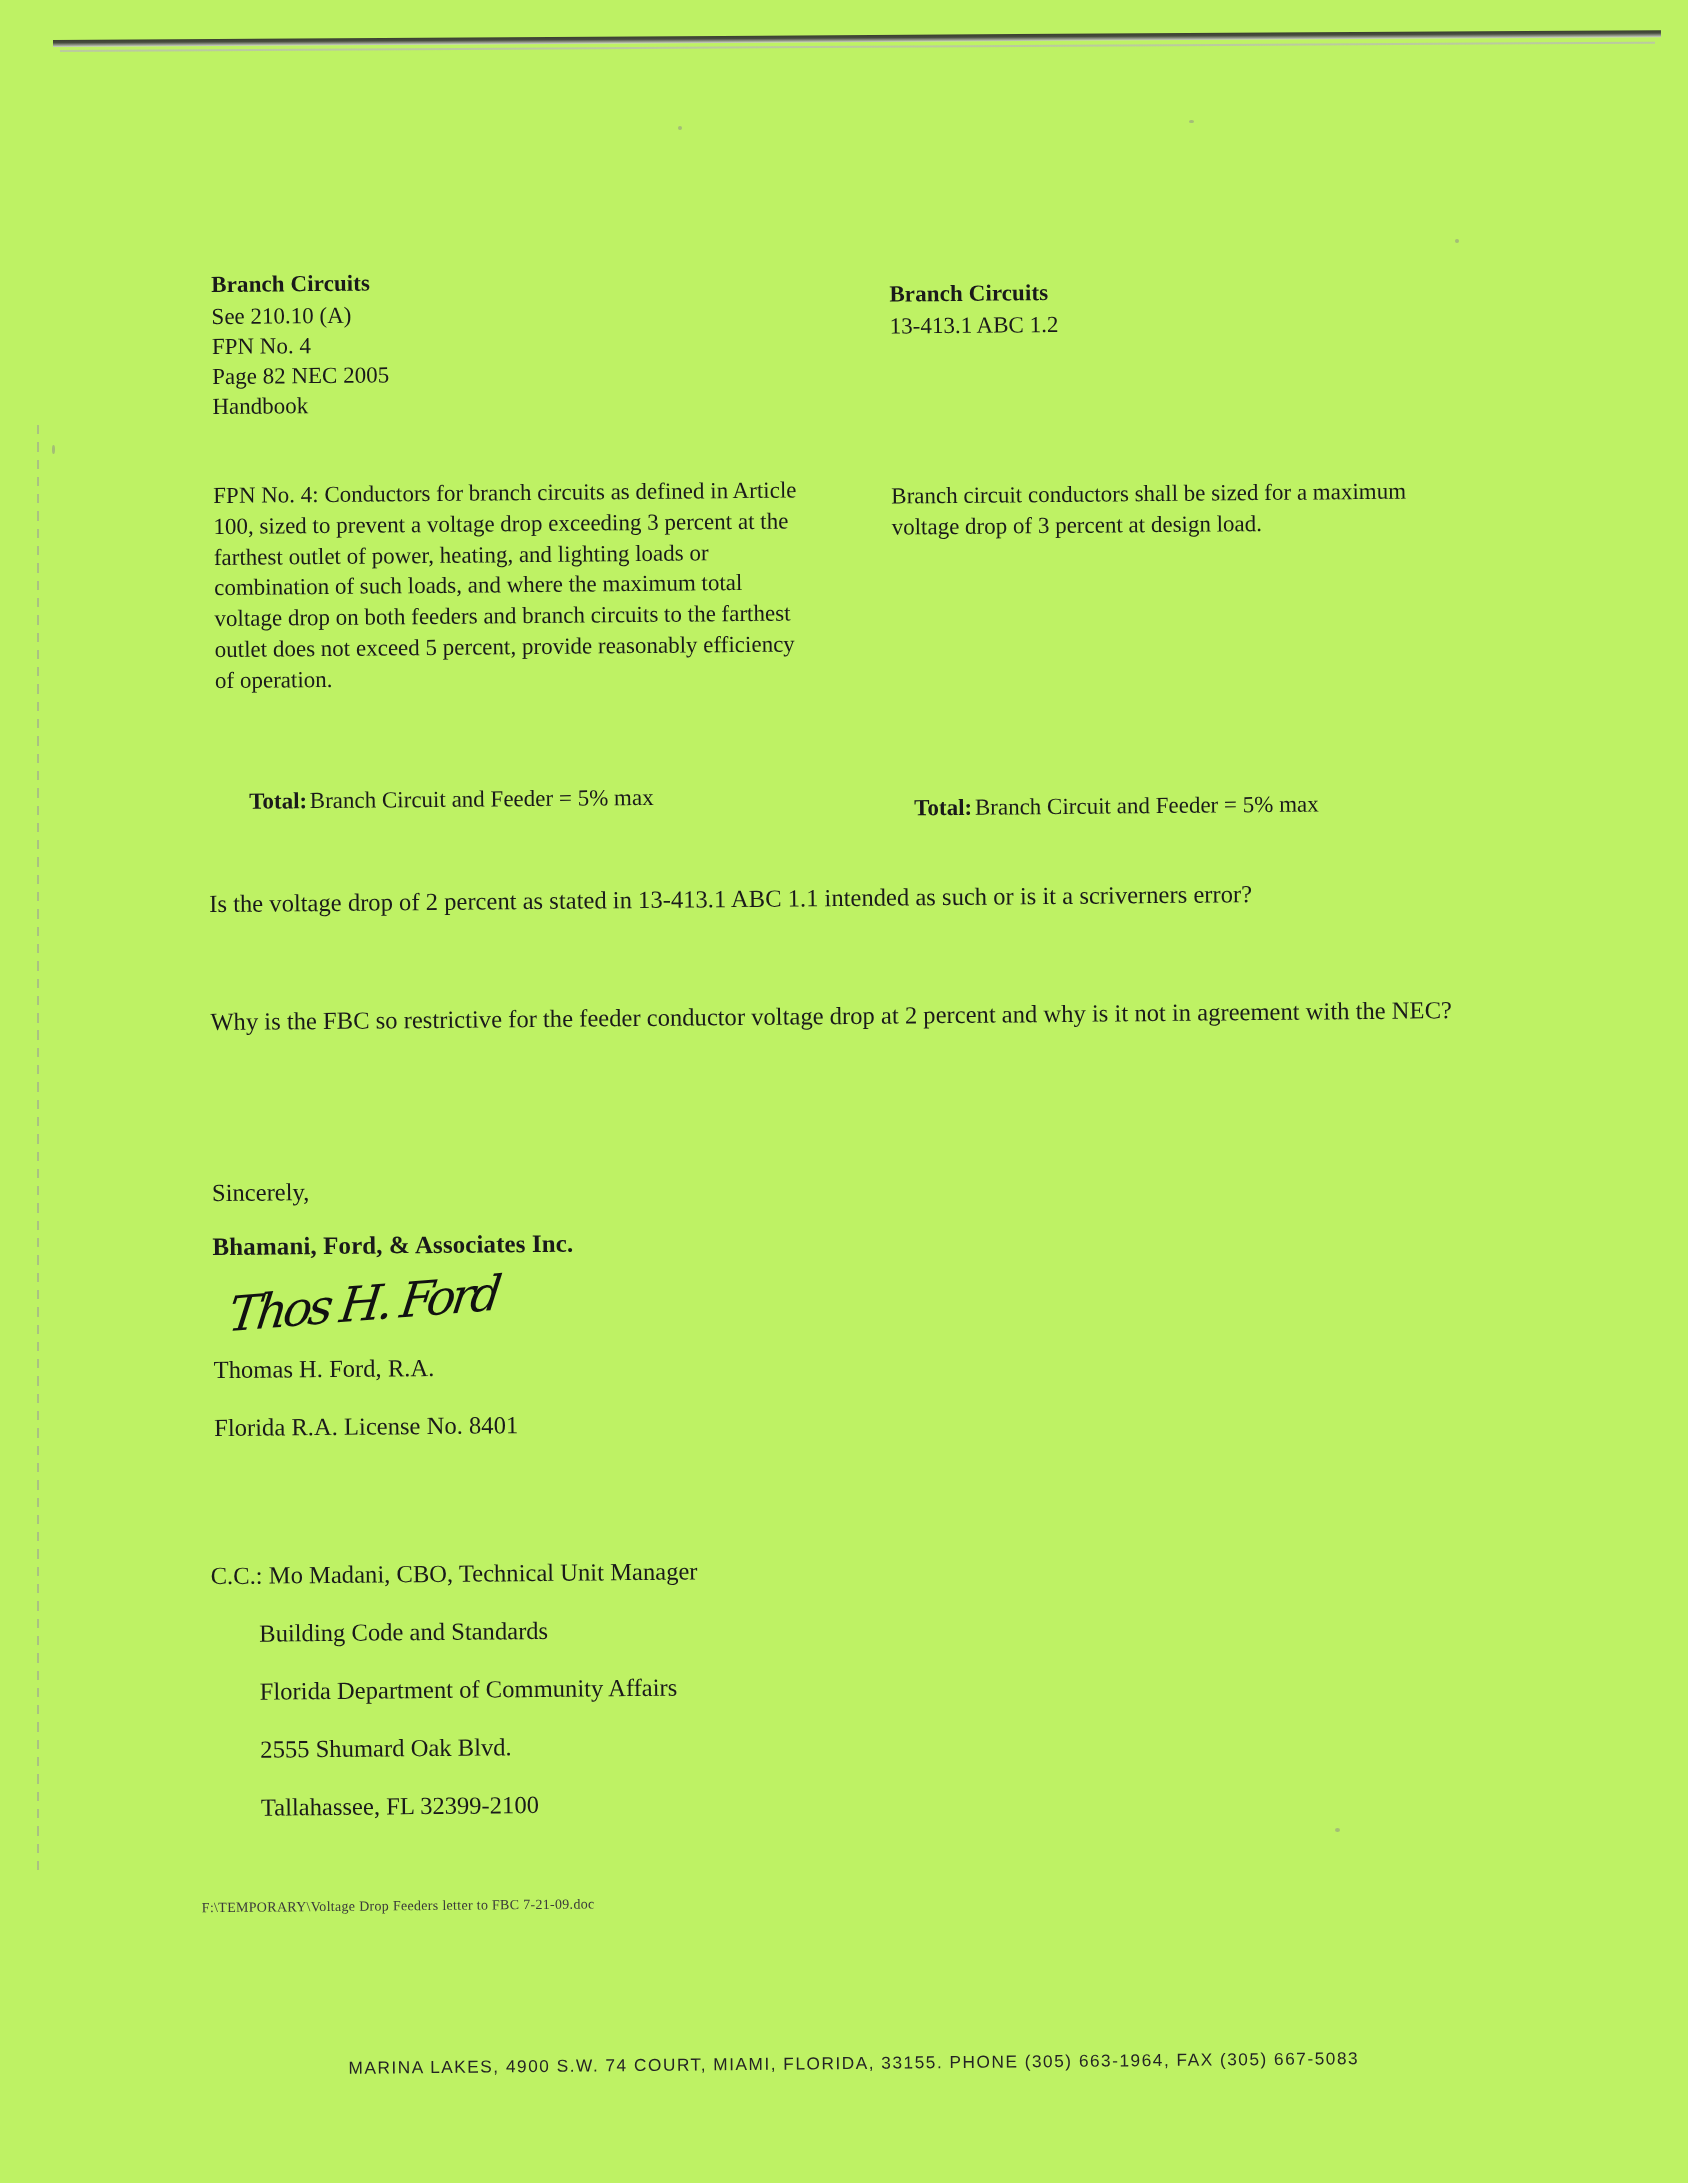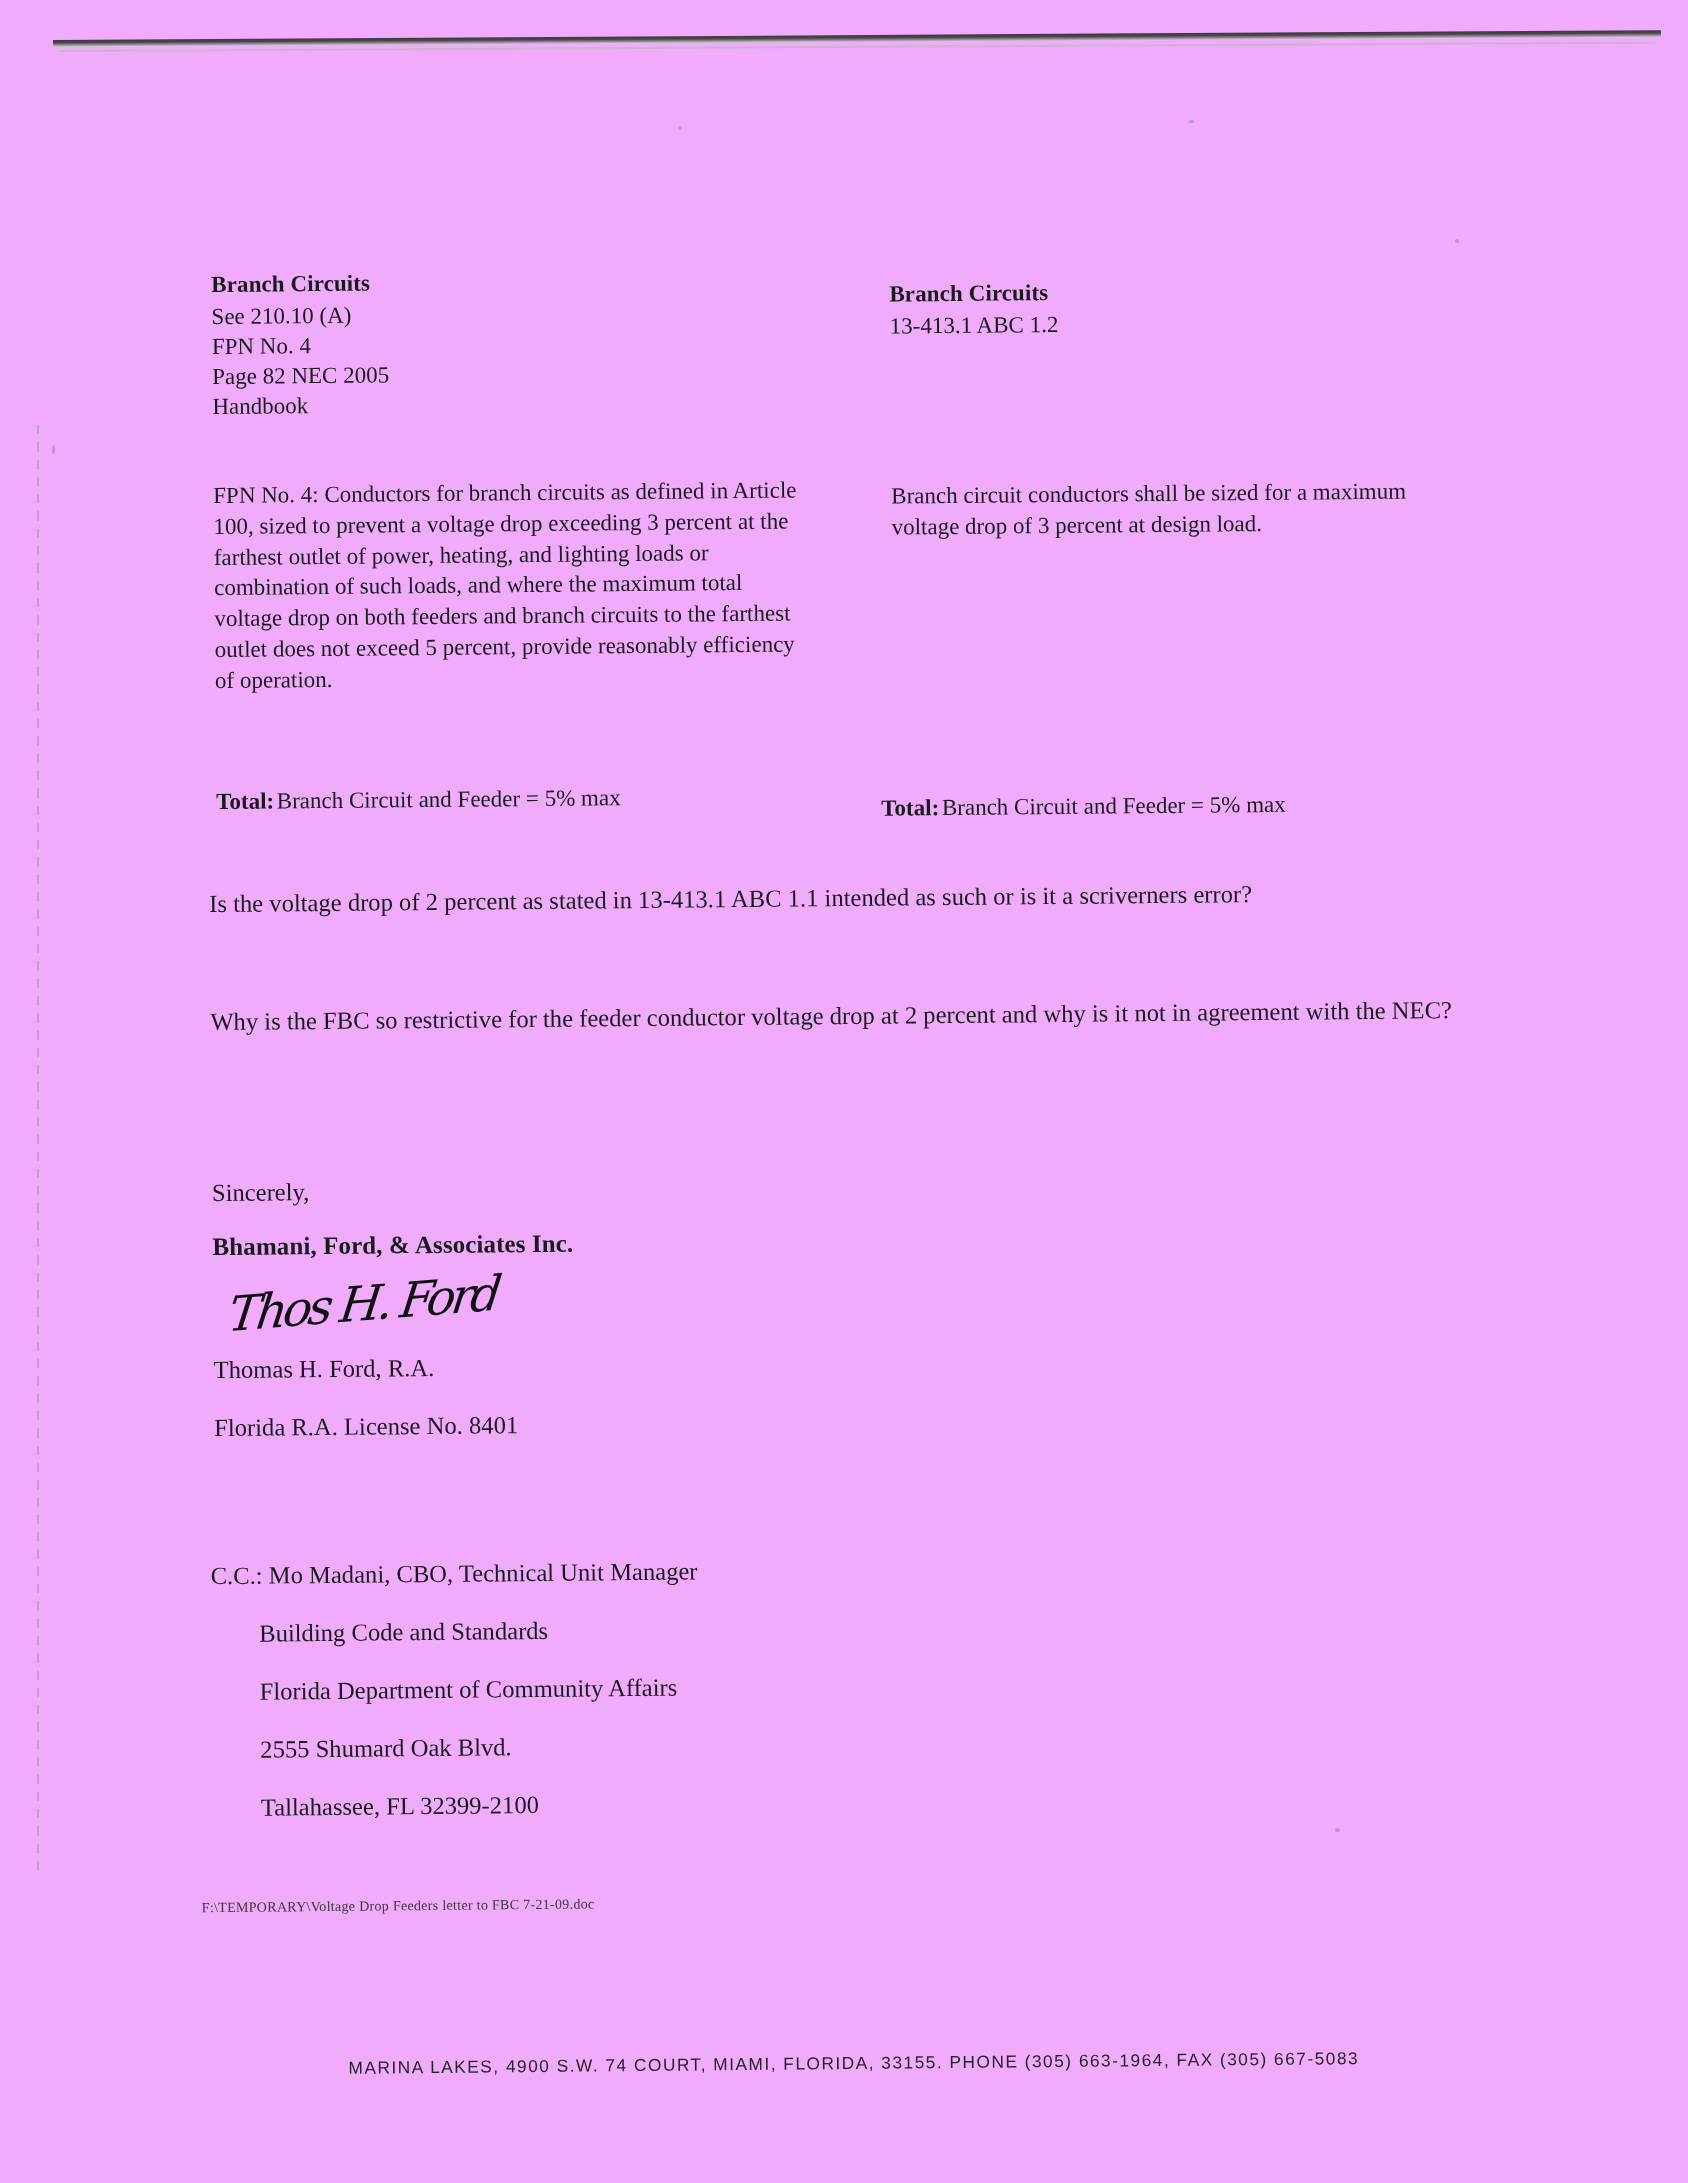--- a/index.html
+++ b/index.html
@@ -13,21 +13,21 @@
     position: relative;
     font-family: "Liberation Serif", serif;
     color: #1a1a1a;
     overflow: hidden;
   }
 
   
   .page {
     position: absolute;
     inset: 0;
-    background: #f0abfc;
+    background: #bef264;
   }
 
   
   .scan-top-edge {
     position: absolute;
     top: 40px;
     left: 53px;
     width: 1608px;
     height: 6.6px;
     background: linear-gradient(180deg, #2b2b2b 0%, #3a3a3a 40%, #cfcfcf 100%);
@@ -138,21 +138,21 @@
   .footer {
     position: absolute;
     left: 0; right: 0;
     text-align: center;
     font-family: "Liberation Sans", sans-serif;
     font-size: 17.3px;
     letter-spacing: 1.5px;
     color: #242424;
   }
 
-  .bold { font-weight: bold; }
+  .bold { font-weight: bold; margin-left: 33px; }
 </style>
 </head>
 <body>
 
 <div class="page">
 
   <div class="scan-top-edge"></div>
   <div class="scan-top-edge2"></div>
   <div class="scan-left-edge"></div>
   <div class="speck" style="top:126px;left:678px;width:4px;height:4px;"></div>

